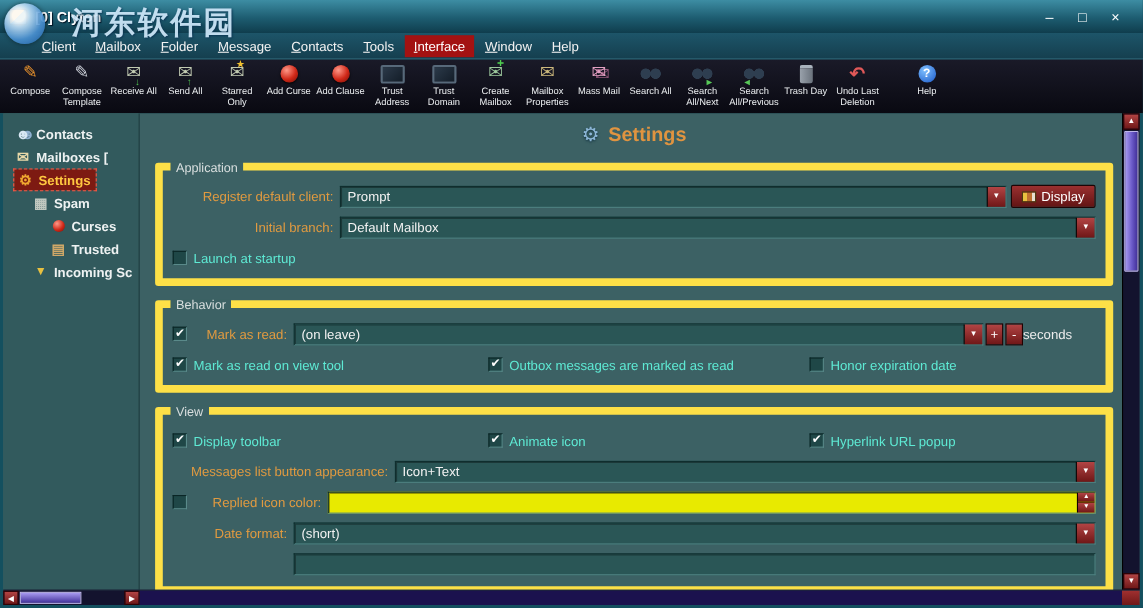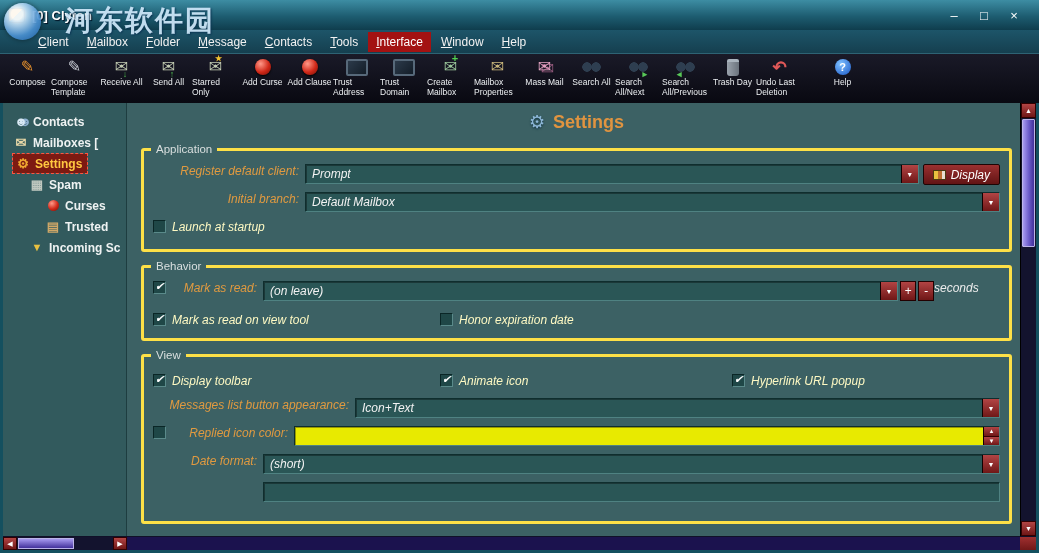--- a/index.html
+++ b/index.html
@@ -33,21 +33,21 @@
   .mi::first-letter { text-decoration:underline; }
   .mi.active { background:#a31212; color:#fff; }
 
   
   .toolbar { height:50px; display:flex; align-items:flex-start; padding:3px 2px 0 4px;
              background:linear-gradient(#1a1a28,#090911); border-top:1px solid #2e6374; }
   .tbtn { width:47px; display:flex; flex-direction:column; align-items:center; flex:none; }
   .tbtn-help { margin-left:16px; }
   .tbicon { height:20px; display:flex; align-items:center; justify-content:center;
             position:relative; margin-bottom:1px; }
-  .tblabel { font-size:8.5px; line-height:9.5px; color:#eceff1; text-align:left; }
+  .tblabel { font-size:8.5px; line-height:9.5px; color:#eceff1; text-align:center; }
 
   .g16 { font-size:16px; line-height:1; }
   .ic-compose { color:#e8922c; }
   .ic-compose-template { color:#c8ccd4; }
   .ic-env { color:#c2cbb2; }
   .ic-env-green { color:#9cc89c; }
   .ic-env-tan { color:#ccb87c; }
   .ic-env-pink { color:#e0a0c0; text-shadow:3px 2px 0 rgba(176,104,144,.8); }
   .ovl::after { position:absolute; font-weight:bold; }
   .ov-down::after { content:"↓"; color:#50c050; font-size:9px; right:1px; bottom:-2px; }
@@ -98,27 +98,27 @@
   .selwrap { display:flex; align-items:center; height:19px; padding:0 5px 0 2px;
              background:#7d1a12; outline:1px dashed #ff5540; }
   .selwrap .silabel { color:#ffc840; }
 
   
   .content { flex:1; min-width:0; padding:6px 8px 0 14px; overflow:hidden; position:relative; }
   .settings-head { height:26px; display:flex; align-items:center; justify-content:center; gap:8px; }
   .settings-gear { font-size:18px; color:#8cb6d6; text-shadow:0 1px 2px #10303e; }
   .settings-title { color:#e09440; font-size:18px; font-weight:bold; }
 
-  .grp { border:3px solid #fde047; border-radius:3px; position:relative;
+  .grp { border:7px solid #fde047; border-radius:3px; position:relative;
          padding:13px 9px 8px; margin-top:13px; }
   .grp-view { height:170px; }
   .legend { position:absolute; top:-8px; left:7px; background:#3c6164; padding:0 5px;
             color:#d9dfdf; font-size:11.5px; }
 
-  .row { display:flex; margin-bottom:7px; height:21px;font-style:italic; }
+  .row { display:flex; align-items:center; margin-bottom:7px; height:21px; }
   .row:last-child { margin-bottom:0; }
   .lbl { color:#e09a40; font-size:12px; text-align:right; margin-right:6px;
          white-space:nowrap; flex:none; }
   .w146 { width:146px; } .w104 { width:104px; } .w85 { width:85px; } .w196 { width:196px; }
   .w116 { width:116px; }
 
   .fld { flex:1; display:flex; align-items:stretch; height:20px; background:#2a5656;
          border:1px solid #0f2e2e; border-right-color:#4f8282; border-bottom-color:#4f8282;
          box-shadow:inset 1px 1px 0 rgba(0,0,0,.35); min-width:0; }
   .fld .val { flex:1; color:#f2f2f2; font-size:12px; line-height:18px; padding:0 6px;
@@ -135,21 +135,21 @@
 
   .pm { width:16px; height:20px; flex:none; margin-left:2px; color:#fff; font-size:12px;
         text-align:center; line-height:18px; background:linear-gradient(#b24444,#6f1717);
         border:1px solid #200; }
   .unit { color:#ececec; font-size:12px; flex:none; padding-left:10px; }
   .u-days { width:55px; } .u-sec { width:66px; padding-left:0; }
 
   .cb { width:13px; height:13px; flex:none; background:#1f4747; position:relative;
         border:1px solid #0a2626; border-right-color:#5a8a8a; border-bottom-color:#5a8a8a; }
   .cb.on::after { content:"✔"; position:absolute; left:1px; top:-2px; color:#fff; font-size:11px; }
-  .cbl { color:#fef9c3; font-size:12px; margin-left:6px; white-space:nowrap; }
+  .cbl { color:#5eead4; font-size:12px; margin-left:6px; white-space:nowrap; }
   .tri1 { width:287px; display:flex; align-items:center; }
   .tri2 { width:292px; display:flex; align-items:center; }
   .tri3 { flex:1; display:flex; align-items:center; }
 
   .regbtn { height:21px; flex:none; display:flex; align-items:center; gap:5px; padding:0 9px;
             margin-left:4px; background:linear-gradient(#9a3030,#621414); color:#fff;
             font-size:12px; border:1px solid #1d0505; border-radius:2px; }
   .books { width:13px; height:10px; border:1px solid #4a3a10;
            background:linear-gradient(90deg,#e8c040 0 4px,#c07030 4px 8px,#e8e0d0 8px 13px); }
 
@@ -358,20 +358,24 @@
           </div>
           <span class="pm">+</span>
           <span class="pm">-</span>
           <span class="unit u-sec">seconds</span>
         </div>
         <div class="row">
           <span class="tri1">
             <span class="cb on"></span>
             <span class="cbl">Mark as read on view tool</span>
           </span>
+          <span class="tri2">
+            <span class="cb on"></span>
+            <span class="cbl">Outbox messages are marked as read</span>
+          </span>
           <span class="tri3">
             <span class="cb"></span>
             <span class="cbl">Honor expiration date</span>
           </span>
         </div>
       </div>
 
       <div class="grp grp-view">
         <span class="legend">View</span>
         <div class="row">

